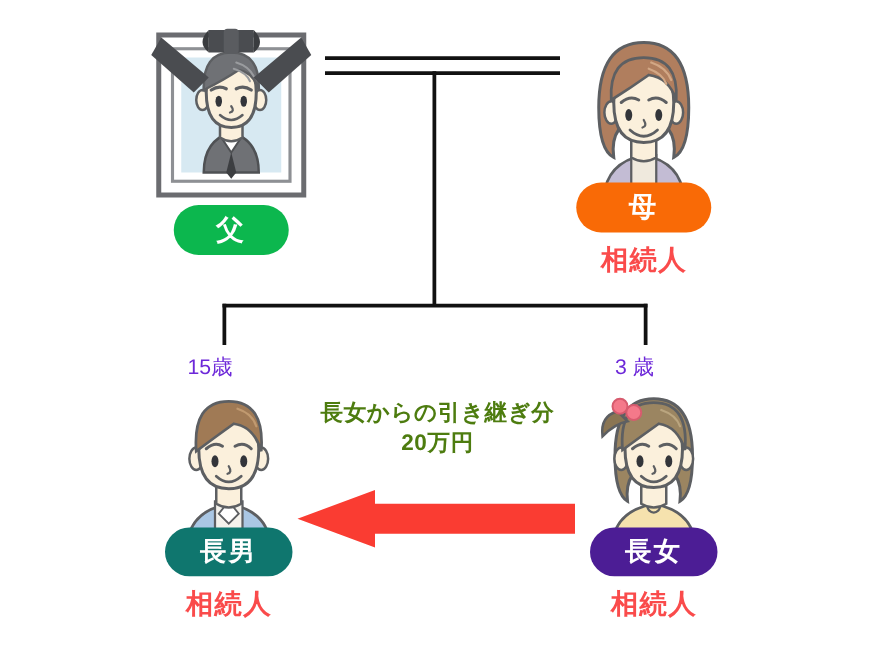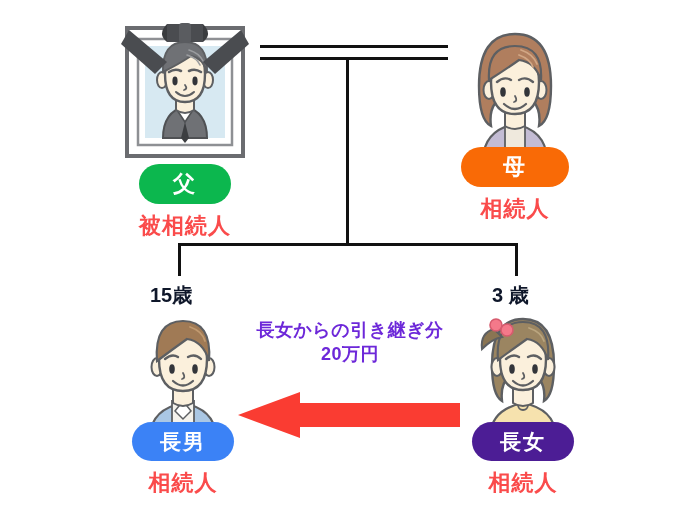--- a/index.html
+++ b/index.html
@@ -27,30 +27,30 @@
     white-space: nowrap;
   }
   .role {
     color: #fa4b4b;
     font-weight: bold;
     letter-spacing: 1px;
     white-space: nowrap;
   }
   .age {
     position: absolute;
-    color: #0f172a;
-    font-weight: bold;
-    font-size: 20px;
+    color: #6d28d9;
+    font-weight: normal;
+    font-size: 17px;
     white-space: nowrap;
   }
 
   
   .note {
     position: absolute;
-    color: #6d28d9;
+    color: #4d7c0f;
     font-weight: bold;
     text-align: center;
     line-height: 1.35;
     white-space: nowrap;
   }
   .note .l1 { font-size: 18px; letter-spacing: 0.5px; }
   .note .l2 { font-size: 18px; letter-spacing: 0.5px; text-align: center; }
 
   svg { display: block; overflow: visible; }
 </style>
@@ -103,21 +103,20 @@
       <path d="M71 78 q9 8 18 0" fill="none" stroke="#5d5f62" stroke-width="2" stroke-linecap="round"></path>
 
       <path d="M24 16 L62 48 L50 60 L16 30 z" fill="#4a4c50"></path>
       <path d="M136 16 L98 48 L110 60 L144 30 z" fill="#4a4c50"></path>
       <path d="M62 10 h36 v18 h-36 z" fill="#4a4c50"></path>
       <path d="M62 10 q-10 10 0 18 z" fill="#3a3c3f"></path>
       <path d="M98 10 q10 10 0 18 z" fill="#3a3c3f"></path>
       <rect x="74" y="9" width="12" height="20" rx="3" fill="#5a5c60"></rect>
     </svg>
     <div class="badge" style="background:#0cb74e; font-size:22px; padding:9px 34px; margin-top:2px;">父</div>
-    <div class="role" style="font-size:22px; margin-top:7px;">被相続人</div>
   </div>
 
   <div class="person" style="left:435px; top:20px; width:160px;">
     <svg width="160" height="140" viewBox="0 0 160 140">
 
       <path d="M48 138 q2 -28 32 -34 q30 6 32 34 z" fill="#c3bcd4" stroke="#5d5f62" stroke-width="2.2"></path>
       <path d="M70 104 h20 v34 h-20 z" fill="#efe9dd" stroke="#5d5f62" stroke-width="1.8"></path>
 
       <path d="M70 92 h20 v14 q-10 6 -20 0 z" fill="#fbf0dc" stroke="#5d5f62" stroke-width="2"></path>
 
@@ -169,21 +168,21 @@
       <path d="M57 54 q7 -6 13 -2" fill="none" stroke="#5d5f62" stroke-width="2.4" stroke-linecap="round"></path>
       <path d="M80 52 q7 -4 13 2" fill="none" stroke="#5d5f62" stroke-width="2.4" stroke-linecap="round"></path>
 
       <ellipse cx="64" cy="64" rx="2.8" ry="4.8" fill="#33353a"></ellipse>
       <ellipse cx="87" cy="64" rx="2.8" ry="4.8" fill="#33353a"></ellipse>
 
       <path d="M75 68 q3 5 -1 6" fill="none" stroke="#5d5f62" stroke-width="1.8" stroke-linecap="round"></path>
 
       <path d="M65 76 q10 9 20 0" fill="none" stroke="#5d5f62" stroke-width="2.2" stroke-linecap="round"></path>
     </svg>
-    <div class="badge" style="background:#3b82f6; font-size:21px; padding:9px 28px; margin-top:-22px; position:relative;">長男</div>
+    <div class="badge" style="background:#0f766e; font-size:21px; padding:9px 28px; margin-top:-22px; position:relative;">長男</div>
     <div class="role" style="font-size:22px; margin-top:7px;">相続人</div>
   </div>
 
   <div class="person" style="left:448px; top:305px; width:150px;">
     <svg width="150" height="130" viewBox="0 0 150 130">
 
       <path d="M42 130 q2 -26 33 -32 q31 6 33 32 z" fill="#f6e2ae" stroke="#5d5f62" stroke-width="2.2"></path>
       <ellipse cx="75" cy="100" rx="5" ry="5" fill="#f6e2ae" stroke="#5d5f62" stroke-width="1.8"></ellipse>
 
       <path d="M65 84 h20 v14 q-10 6 -20 0 z" fill="#fbf0dc" stroke="#5d5f62" stroke-width="2"></path>

